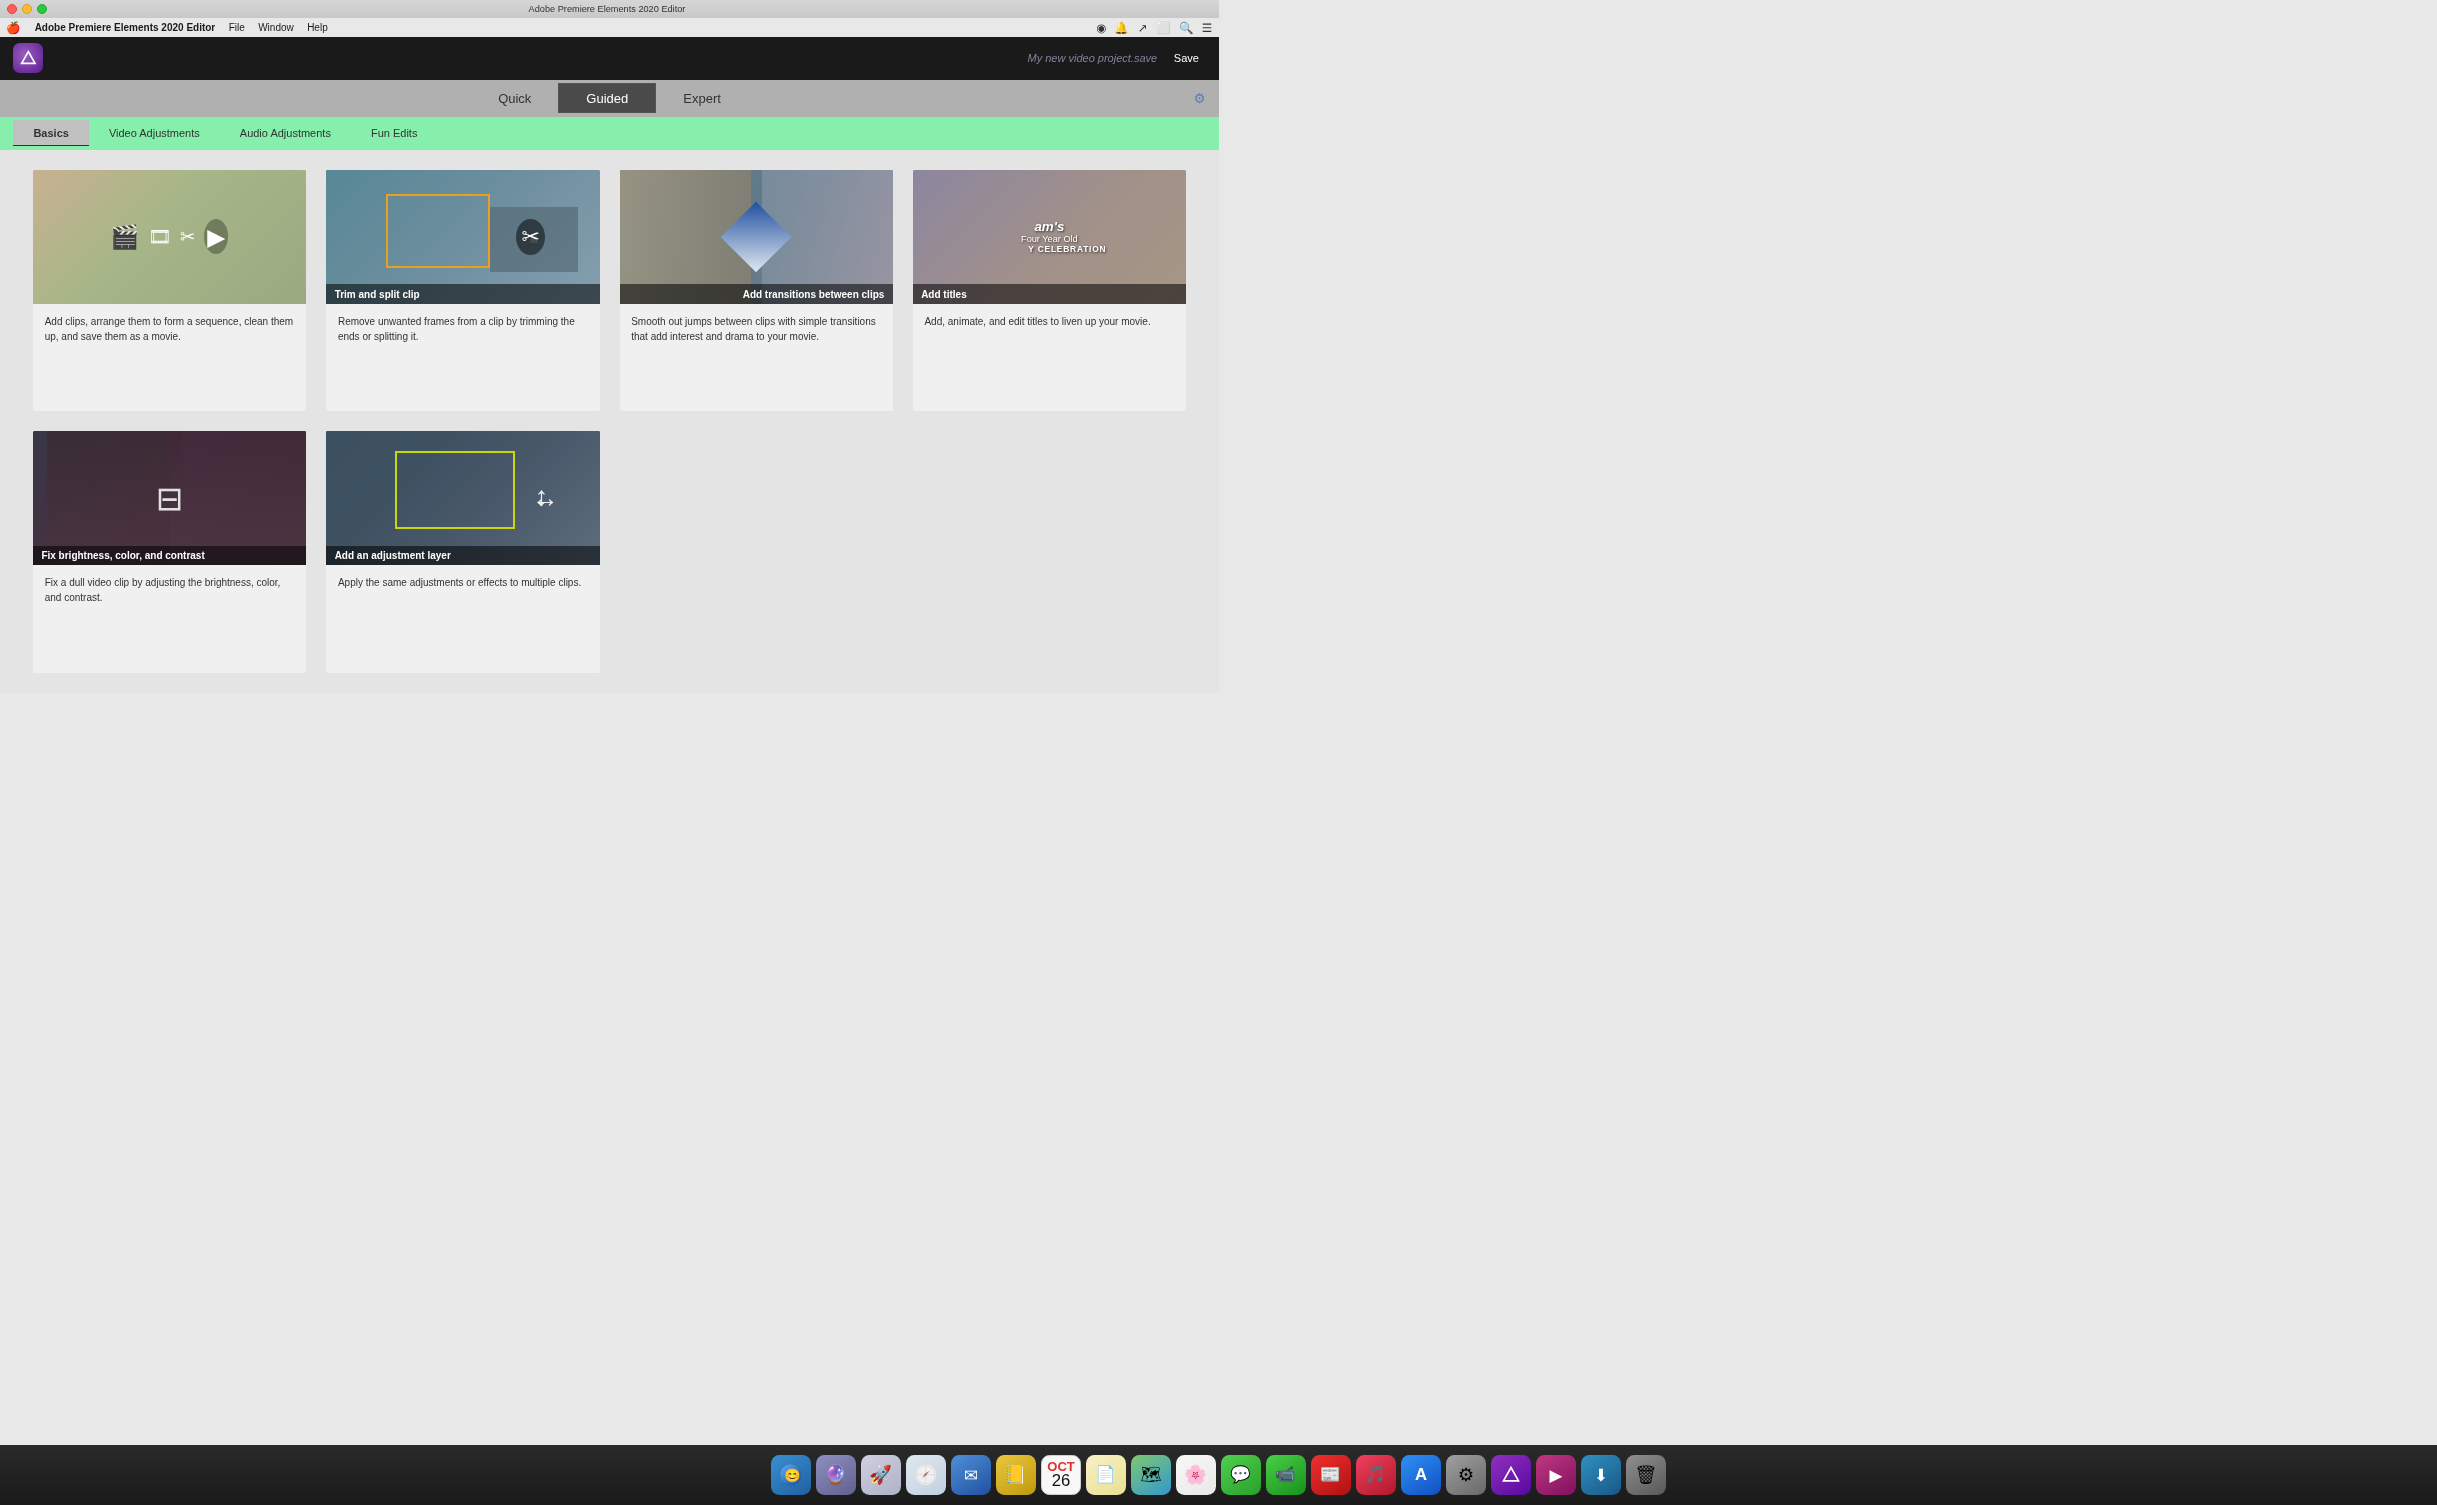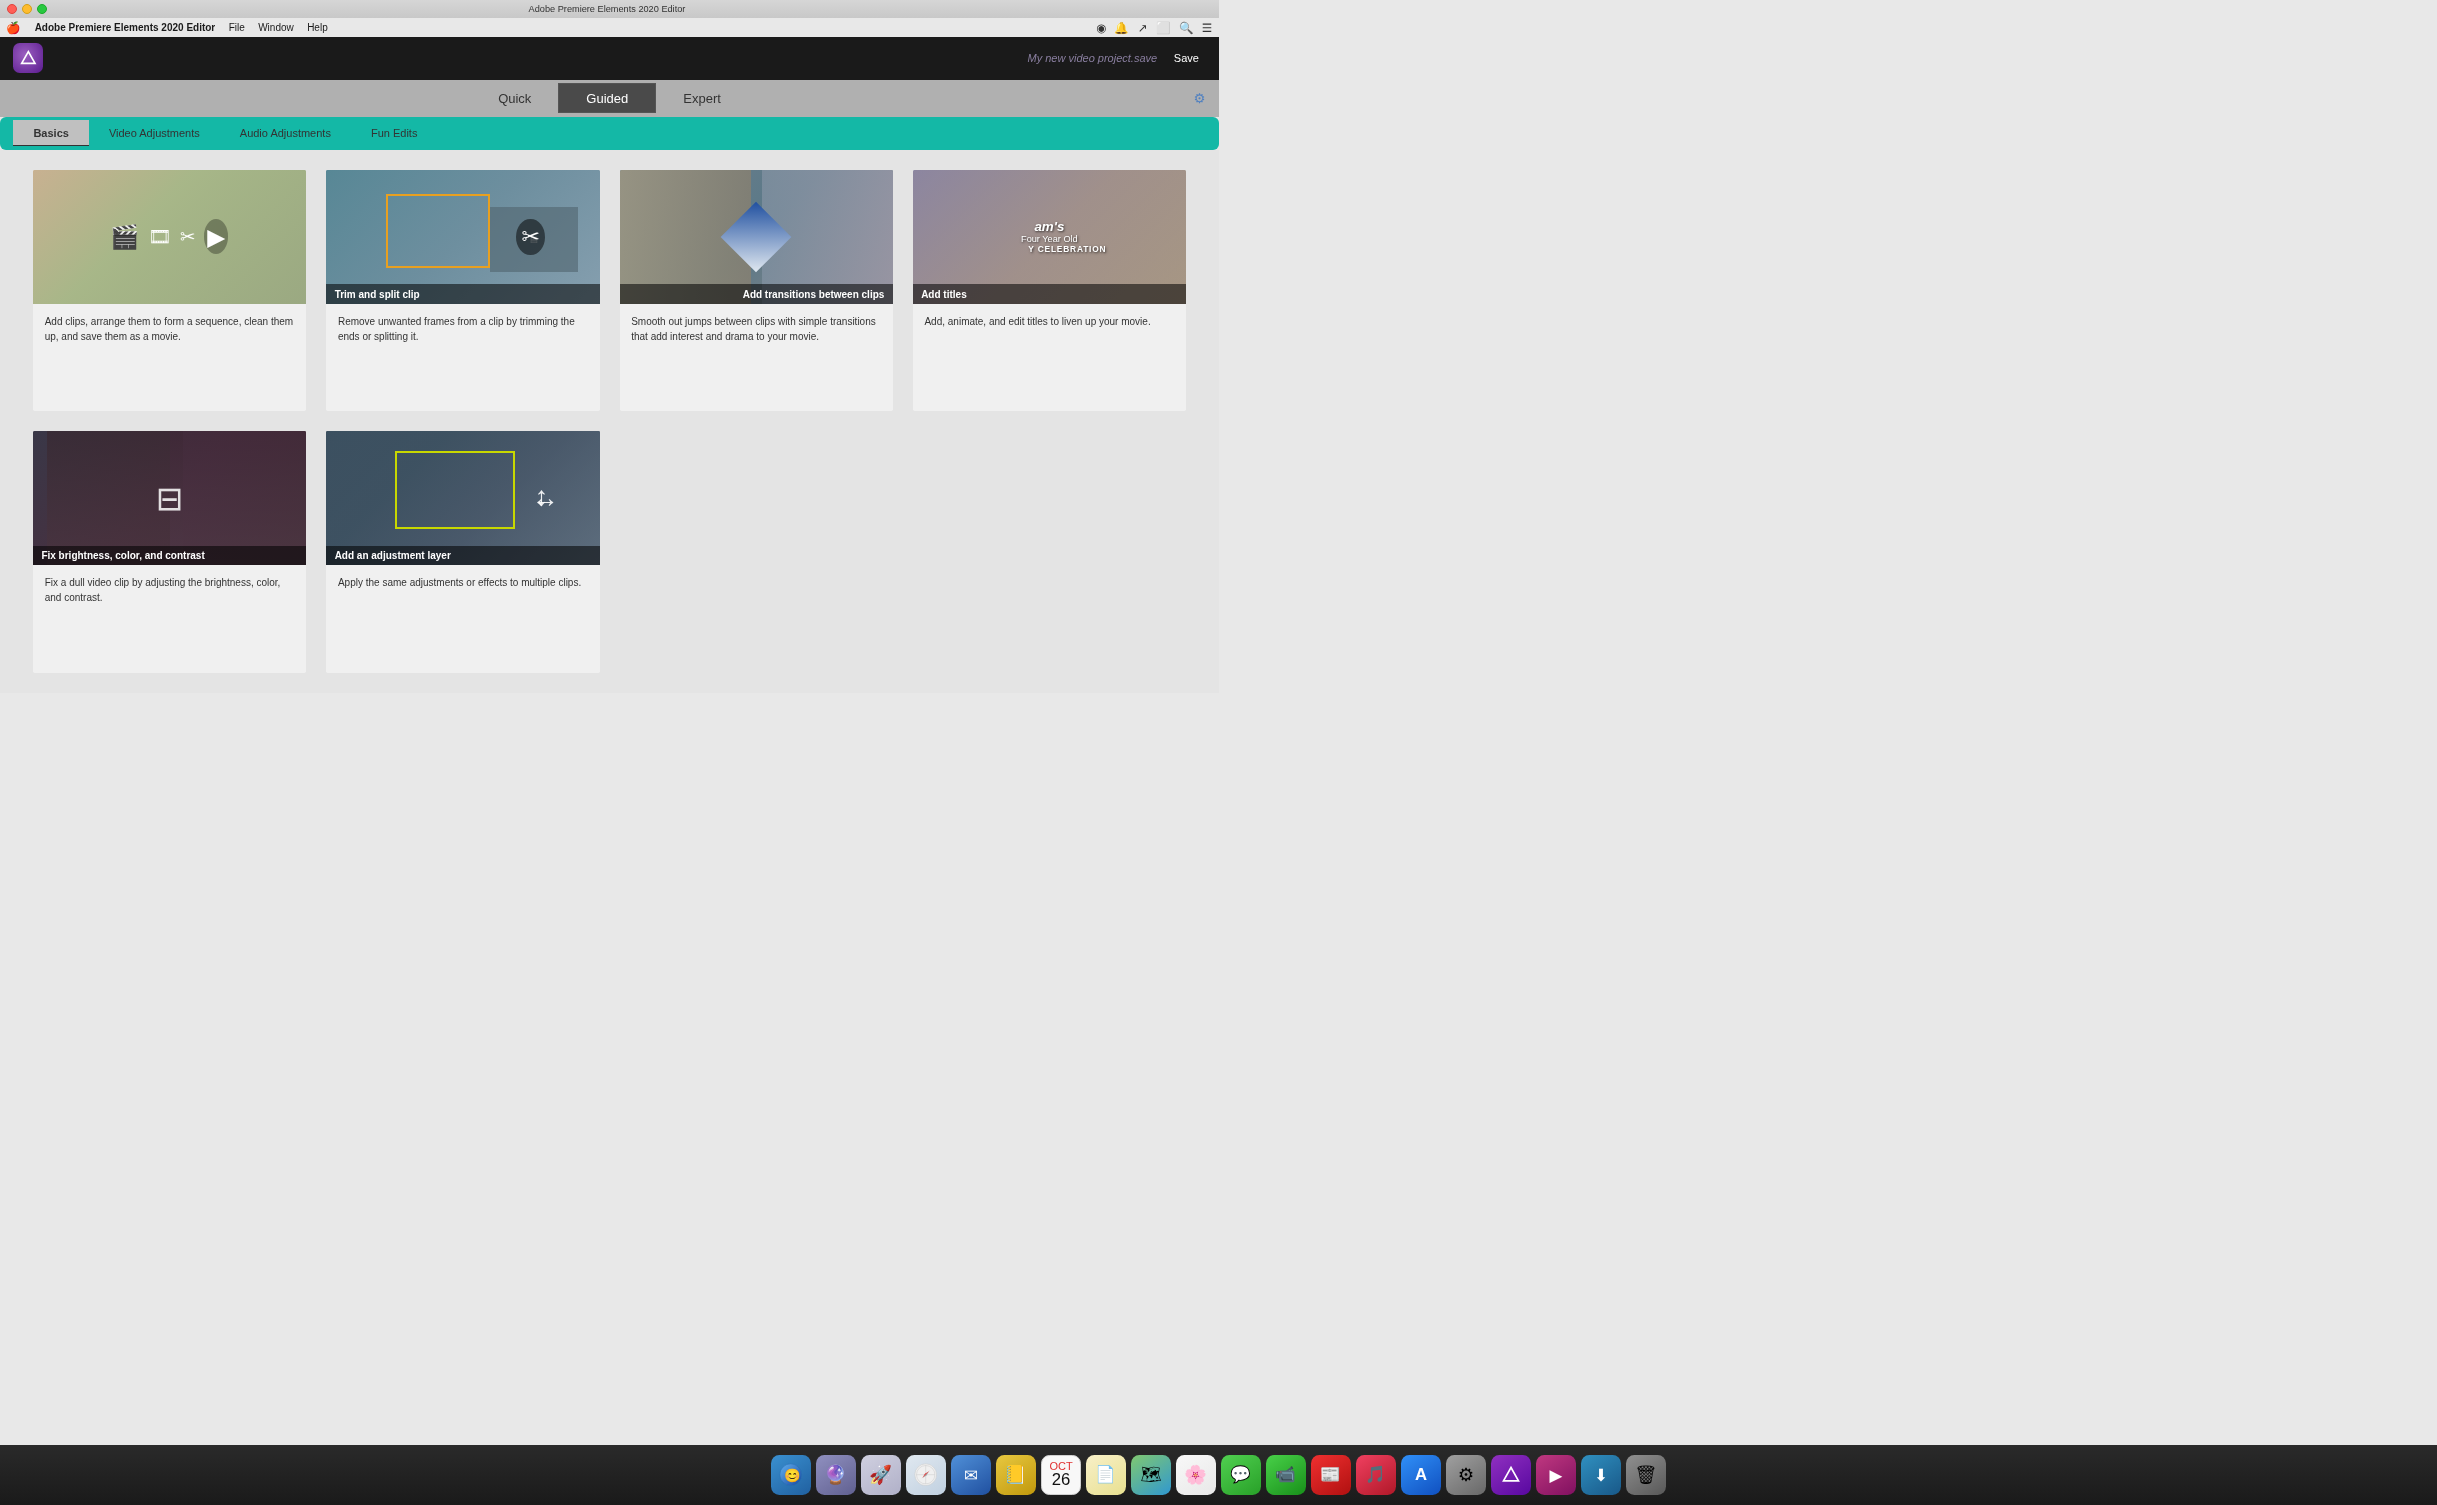--- a/index.html
+++ b/index.html
@@ -131,26 +131,25 @@
       position: absolute;
       right: 13.4px;
       font-size: 13.4px;
       color: #5080c0;
       cursor: pointer;
     }
 
     
     .sub-tabs {
       height: 33px;
-      background: #14b8a6;
+      background: #86efac;
       display: flex;
       align-items: center;
       padding: 0 13.4px;
       gap: 0;
-      border-radius: 6px;
     }
     .sub-tab {
       padding: 6.7px 20px;
       font-size: 11px;
       color: #333;
       cursor: pointer;
     }
     .sub-tab.active {
       background: #c0c0c0;
       border-bottom: 1.7px solid #333;
@@ -231,21 +230,21 @@
       justify-content: center;
       cursor: pointer;
       font-size: 22px;
       flex-shrink: 0;
     }
     .dock-finder { background: linear-gradient(145deg, #3a90d0, #2060a0); }
     .dock-siri { background: linear-gradient(145deg, #c0c0c0, #8080a0); }
     .dock-launchpad { background: linear-gradient(145deg, #e0e0e0, #c0c0c0); }
     .dock-calendar { background: linear-gradient(145deg, #f0f0f0, #e8e8e8); color: #e03030; font-size: 10px; flex-direction: column; gap: 0; }
 
-    .dock-cal-day { font-size: 11px; font-weight: 400; color: #e03030; line-height: 1; }
+    .dock-cal-day { font-size: 13px; font-weight: 700; color: #e03030; line-height: 1; }
     .dock-cal-num { font-size: 16.7px; font-weight: 300; color: #111; line-height: 1; }
   </style>
 </head>
 <body>
 
 <div class="title-bar">
   <div class="traffic-light traffic-close"></div>
   <div class="traffic-light traffic-min"></div>
   <div class="traffic-light traffic-max"></div>
   <div class="title-bar-text">Adobe Premiere Elements 2020 Editor</div>

